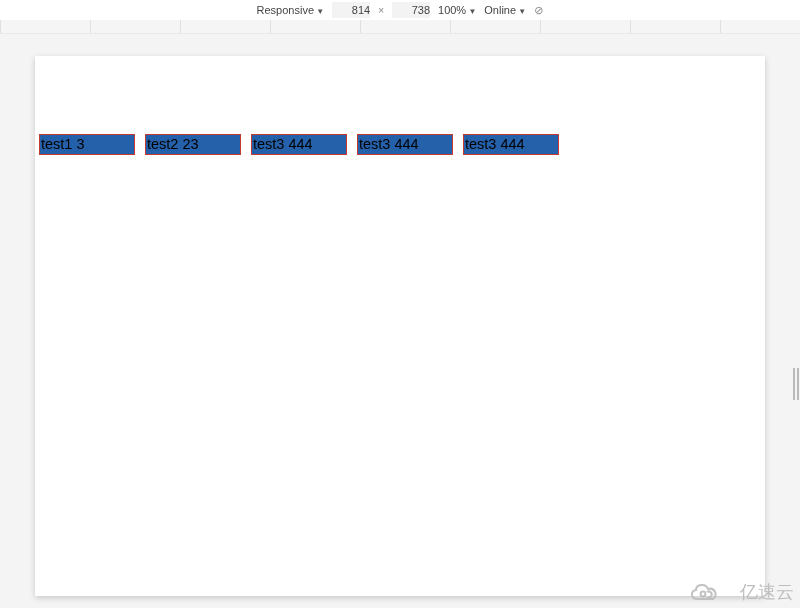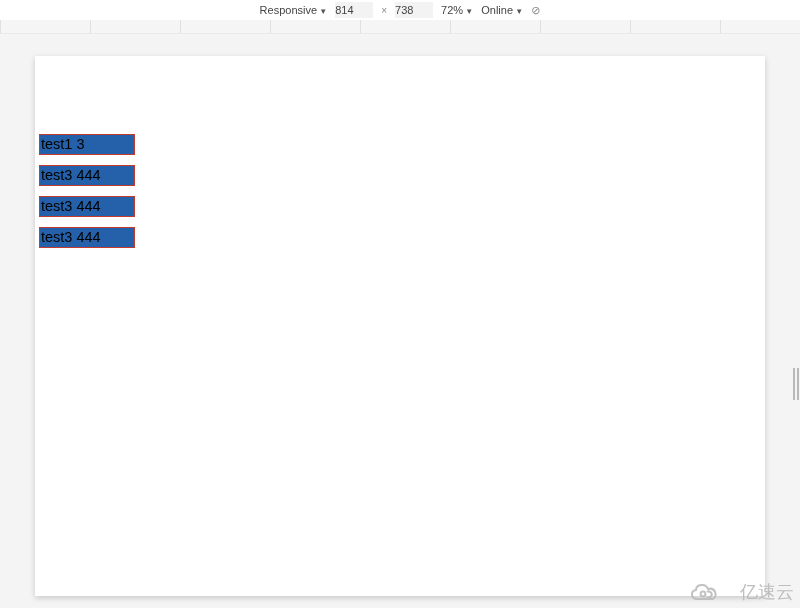--- a/index.html
+++ b/index.html
@@ -24,21 +24,21 @@
     font-size: 11px;
     background: #ffffff;
   }
   .dev-toolbar .drop::after {
     content: " \25BC";
     font-size: 8px;
     color: #555;
   }
   .dev-toolbar .dim-input {
     width: 38px;
-    text-align: left;
+    text-align: right;
     background: #f3f3f3;
     border: none;
     font-size: 11px;
     color: #444;
     line-height: 16px;
     height: 16px;
   }
   .dev-toolbar .dim-x { color: #888; font-size: 10px; }
   .dev-toolbar .noentry {
     font-size: 11px;
@@ -77,21 +77,20 @@
     padding-left: 4px;
     padding-right: 4px;
   }
 
   
   .row {
     display: flex;
     gap: 10px;
     font-size: 14.5px;
     color: #000;
-    flex-direction: column;
   }
   .cell {
     background: #2461aa;
     border: 1px solid #c33a2f;
     width: 96px;
     height: 21px;
     line-height: 19px;
     padding-left: 1px;
     white-space: nowrap;
     overflow: hidden;
@@ -133,31 +132,32 @@
   .watermark svg { display: block; }
 </style>
 </head>
 <body>
 
 <div class="dev-toolbar">
   <span class="drop">Responsive</span>
   <input class="dim-input" value="814" style="">
   <span class="dim-x">×</span>
   <input class="dim-input" value="738" style="">
-  <span class="drop">72%</span>
+  <span class="drop">100%</span>
   <span class="drop">Online</span>
   <span class="noentry">⊘</span>
 </div>
 
 <div class="ruler"></div>
 
 <div class="stage">
   <div class="device-frame">
     <div class="row">
       <div class="cell">test1 3</div>
+      <div class="cell">test2 23</div>
       <div class="cell">test3 444</div>
       <div class="cell">test3 444</div>
       <div class="cell">test3 444</div>
     </div>
   </div>
 </div>
 
 <div class="drag-handle">
   <span></span>
     <span></span>

